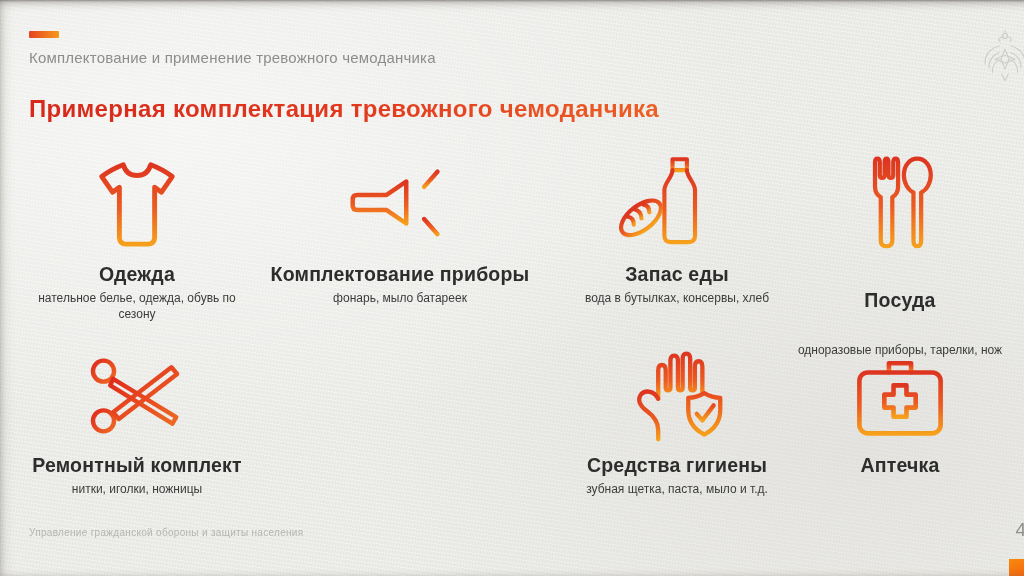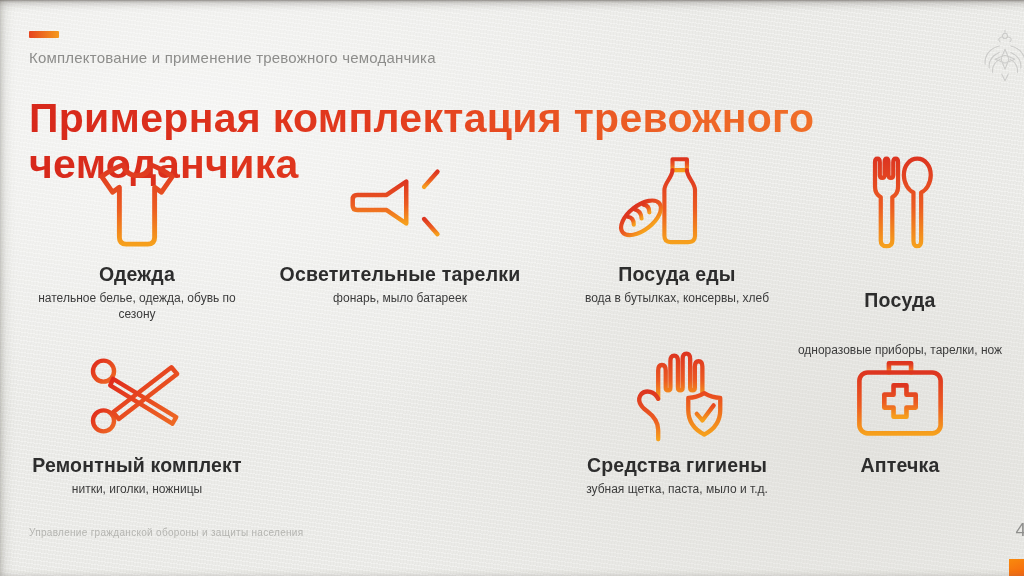--- a/index.html
+++ b/index.html
@@ -23,21 +23,21 @@
       inset 0 -3px 7px -4px rgba(120,115,108,.28),
       inset 9px 0 14px -9px rgba(120,115,108,.42),
       inset -9px 0 14px -9px rgba(120,115,108,.33);
   }
   .accent-dash{position:absolute; left:29px; top:31px; width:30px; height:7px; border-radius:1px;
     background:linear-gradient(90deg,#e6431f,#f59a1e);}
   .kicker{position:absolute; left:29px; top:49px; font-size:15px; color:#8d8d8b; letter-spacing:.2px;}
   .emblem{position:absolute; top:27px; right:19px; width:48px; height:61px; opacity:.75;}
   .slide-title{
     position:absolute; left:29px; top:96px; width:960px;
-    font-size:41px; font-weight:800; letter-spacing:.3px; line-height:1.12;
+    font-size:24px; font-weight:800; letter-spacing:.3px; line-height:1.12;
     color:#e6401f;
   }
   @supports (-webkit-background-clip:text){
     .slide-title{
       background:linear-gradient(90deg,#d7281b 0%, #e23a1e 35%, #ee6526 70%, #f37c2b 100%);
       -webkit-background-clip:text; background-clip:text; color:transparent;
     }
   }
   .cell{position:absolute; display:flex; flex-direction:column; align-items:center; text-align:center;}
   .row1 .icon-box{height:104px;}
@@ -111,21 +111,21 @@
         </linearGradient>
           </defs>
         <path d="M17 39 L50 39 L72 24 L72 71 L50 56 L17 56 C13 56 12 54 12 51 L12 44 C12 41 13 39 17 39 Z"></path>
         <path d="M80 20 L80 75"></path>
         <path d="M43 30 L53 30"></path>
         <path d="M92 30 L107 13"></path>
         <path d="M95 48 L113 48"></path>
         <path d="M92 66 L107 83"></path>
       </svg>
     </div>
-    <div class="item-title">Осветительные тарелки</div>
+    <div class="item-title">Комплектование приборы</div>
     <div class="item-sub">фонарь, мыло батареек</div>
   </div>
 
   <div class="cell row1 c3">
     <div class="icon-box">
       <svg class="item-icon" width="99" height="99" viewBox="0 0 110 110" fill="none" stroke="url(#gC)" stroke-width="4.6" stroke-linecap="round" stroke-linejoin="round">
         <defs>
             <linearGradient id="gC" x1="0" y1="0" x2="0" y2="1">
           <stop offset="0" stop-color="#dd3520"></stop>
               <stop offset=".55" stop-color="#ec5c22"></stop>
@@ -135,21 +135,21 @@
         <path d="M65 7 L81 7 L81 19 L65 19 Z"></path>
         <path d="M65 19 C65 27 56 33 56 41 L56 92 C56 97 59 99 63 99 L83 99 C87 99 90 97 90 92 L90 41 C90 33 81 27 81 19"></path>
         <g transform="rotate(-38 30 72)">
           <ellipse cx="30" cy="72" rx="26" ry="13.5"></ellipse>
           <path d="M19 62 Q24 67 19 73"></path>
           <path d="M30 60 Q35 66 30 73"></path>
           <path d="M41 62 Q46 67 41 73"></path>
         </g>
       </svg>
     </div>
-    <div class="item-title">Посуда еды</div>
+    <div class="item-title">Запас еды</div>
     <div class="item-sub">вода в бутылках, консервы, хлеб</div>
   </div>
 
   <div class="cell row1 c4">
     <div class="icon-box">
       <svg class="item-icon" width="70" height="100" viewBox="0 0 72 104" fill="none" stroke="url(#gD)" stroke-width="4.4" stroke-linecap="round" stroke-linejoin="round">
         <defs>
             <linearGradient id="gD" x1="0" y1="0" x2="0" y2="1">
           <stop offset="0" stop-color="#dd3520"></stop>
               <stop offset=".55" stop-color="#ec5c22"></stop>

